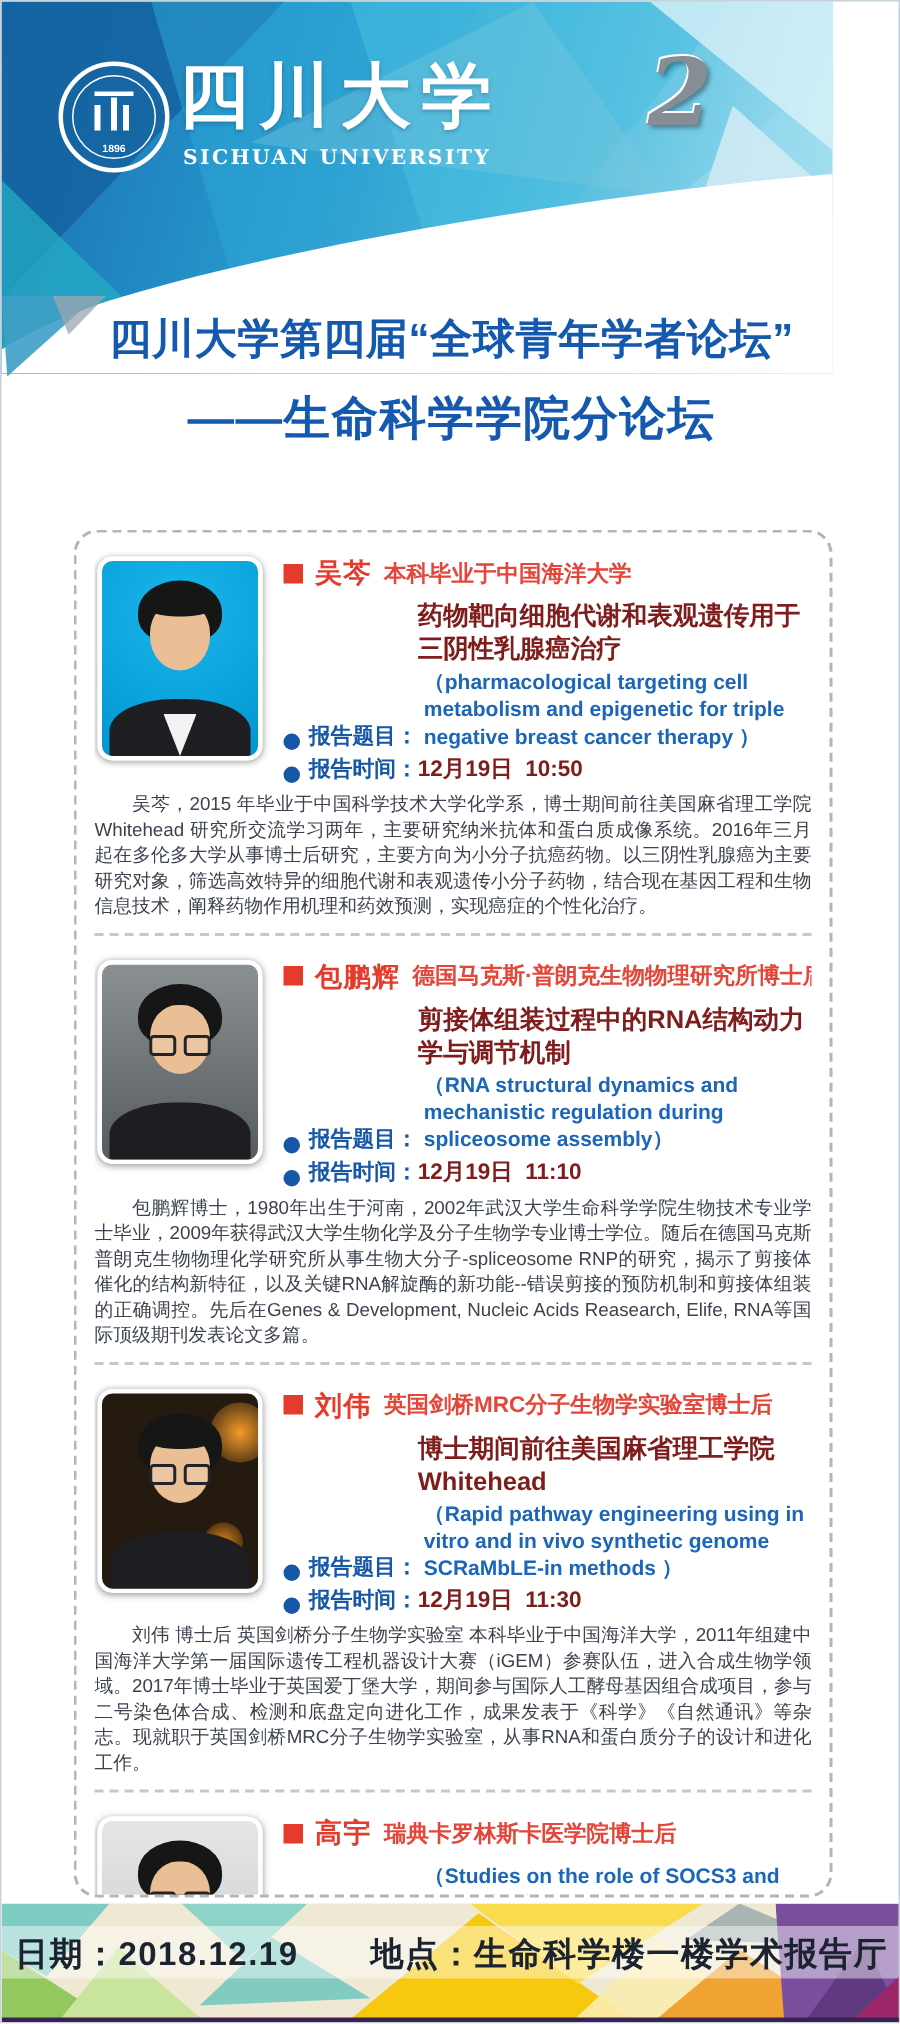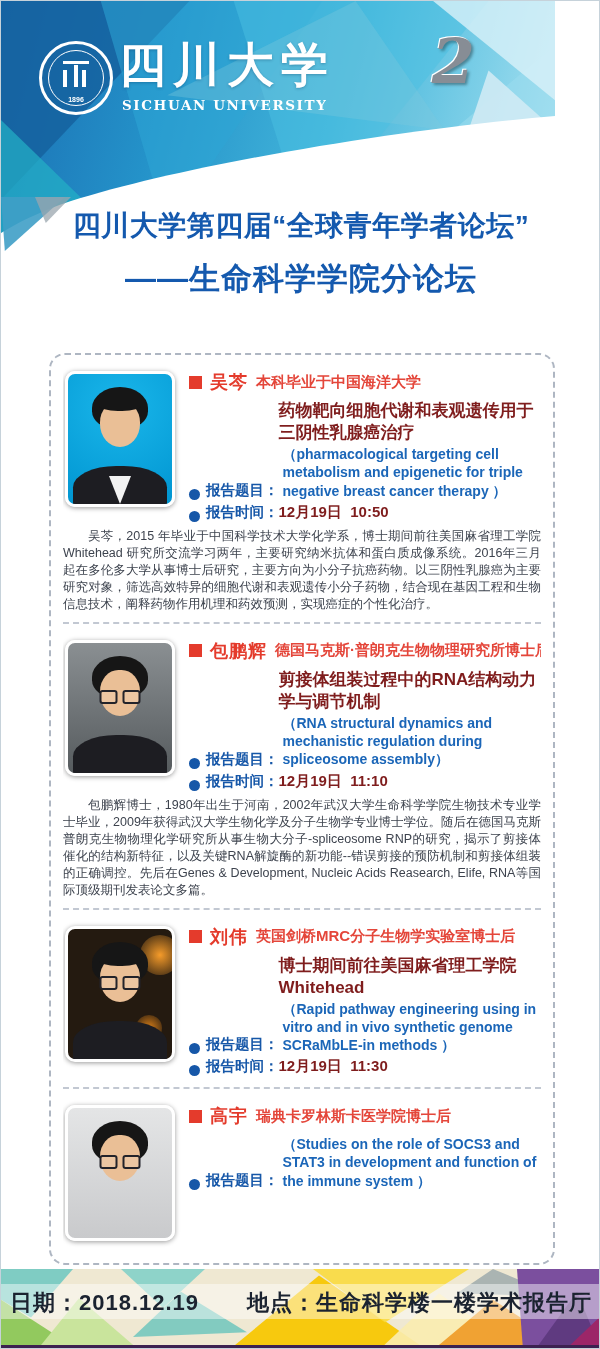--- a/index.html
+++ b/index.html
@@ -239,20 +239,21 @@
         <div class="topic-body">
           <div class="t-cn">博士期间前往美国麻省理工学院Whitehead</div>
           <div class="t-en">（Rapid pathway engineering using in vitro and in vivo synthetic genome SCRaMbLE-in methods ）</div>
         </div>
       </div>
       <div class="row">
         <span class="dot"></span>
         <span class="lbl">报告时间：</span>
         <span class="time-val">12月19日  11:30</span>
       </div>
+      <p class="bio">刘伟 博士后 英国剑桥分子生物学实验室 本科毕业于中国海洋大学，2011年组建中国海洋大学第一届国际遗传工程机器设计大赛（iGEM）参赛队伍，进入合成生物学领域。2017年博士毕业于英国爱丁堡大学，期间参与国际人工酵母基因组合成项目，参与二号染色体合成、检测和底盘定向进化工作，成果发表于《科学》《自然通讯》等杂志。现就职于英国剑桥MRC分子生物学实验室，从事RNA和蛋白质分子的设计和进化工作。</p>
     </section>
 
     <section class="speaker">
       <div class="photo photo4">
         <span class="hair"></span>
         <span class="face"></span>
         <span class="glasses">
             <b></b>
             <b></b>
           </span>

